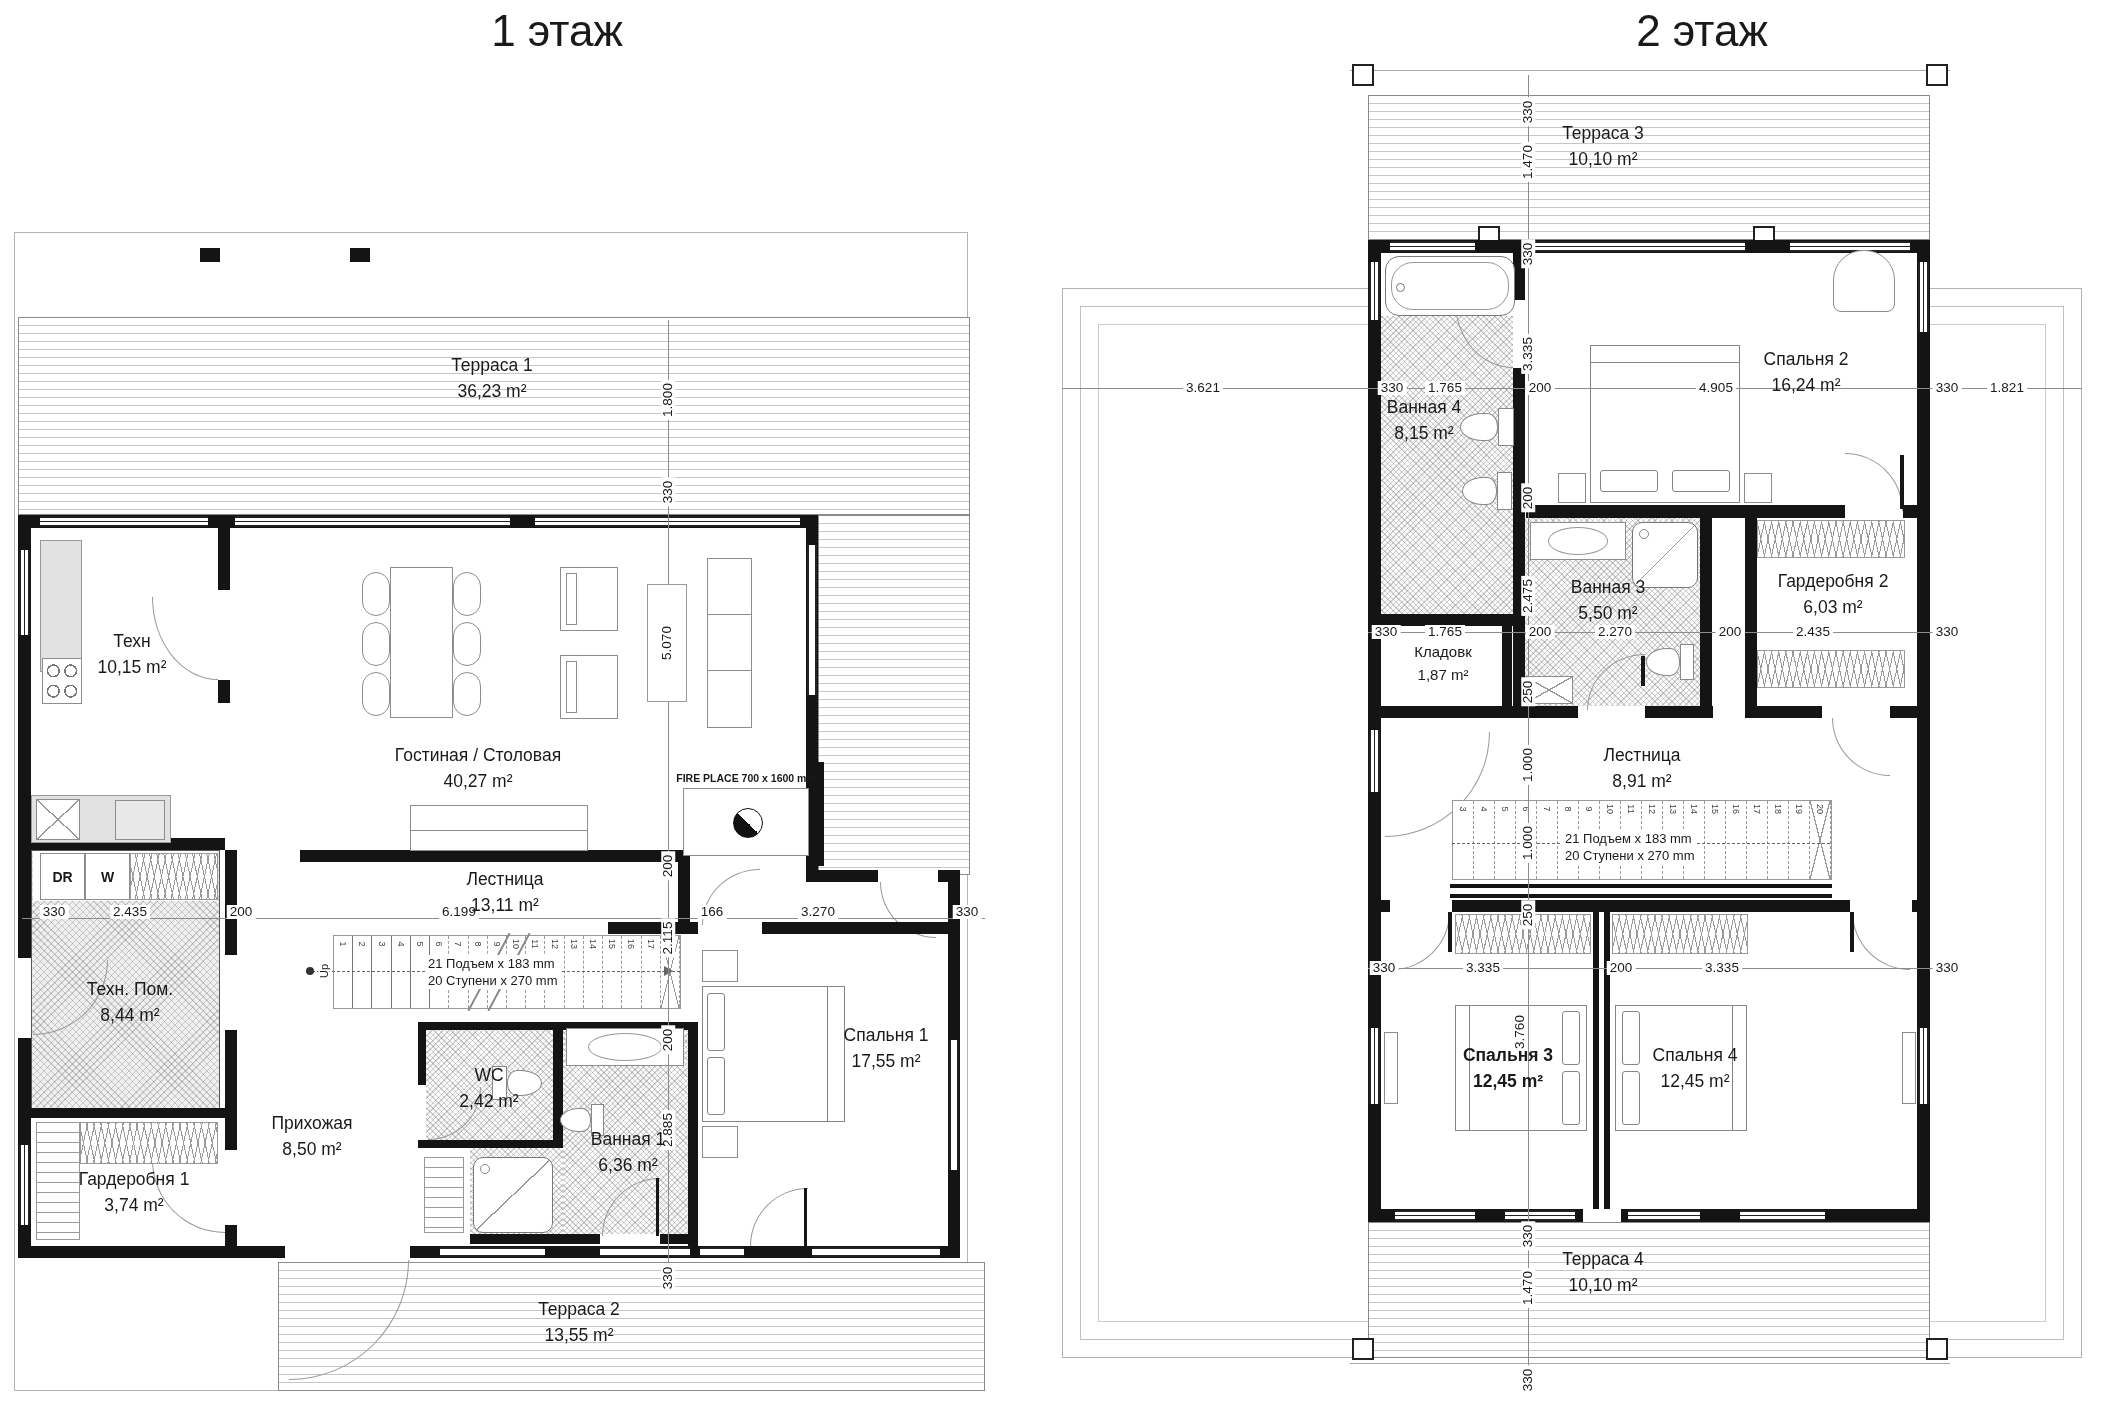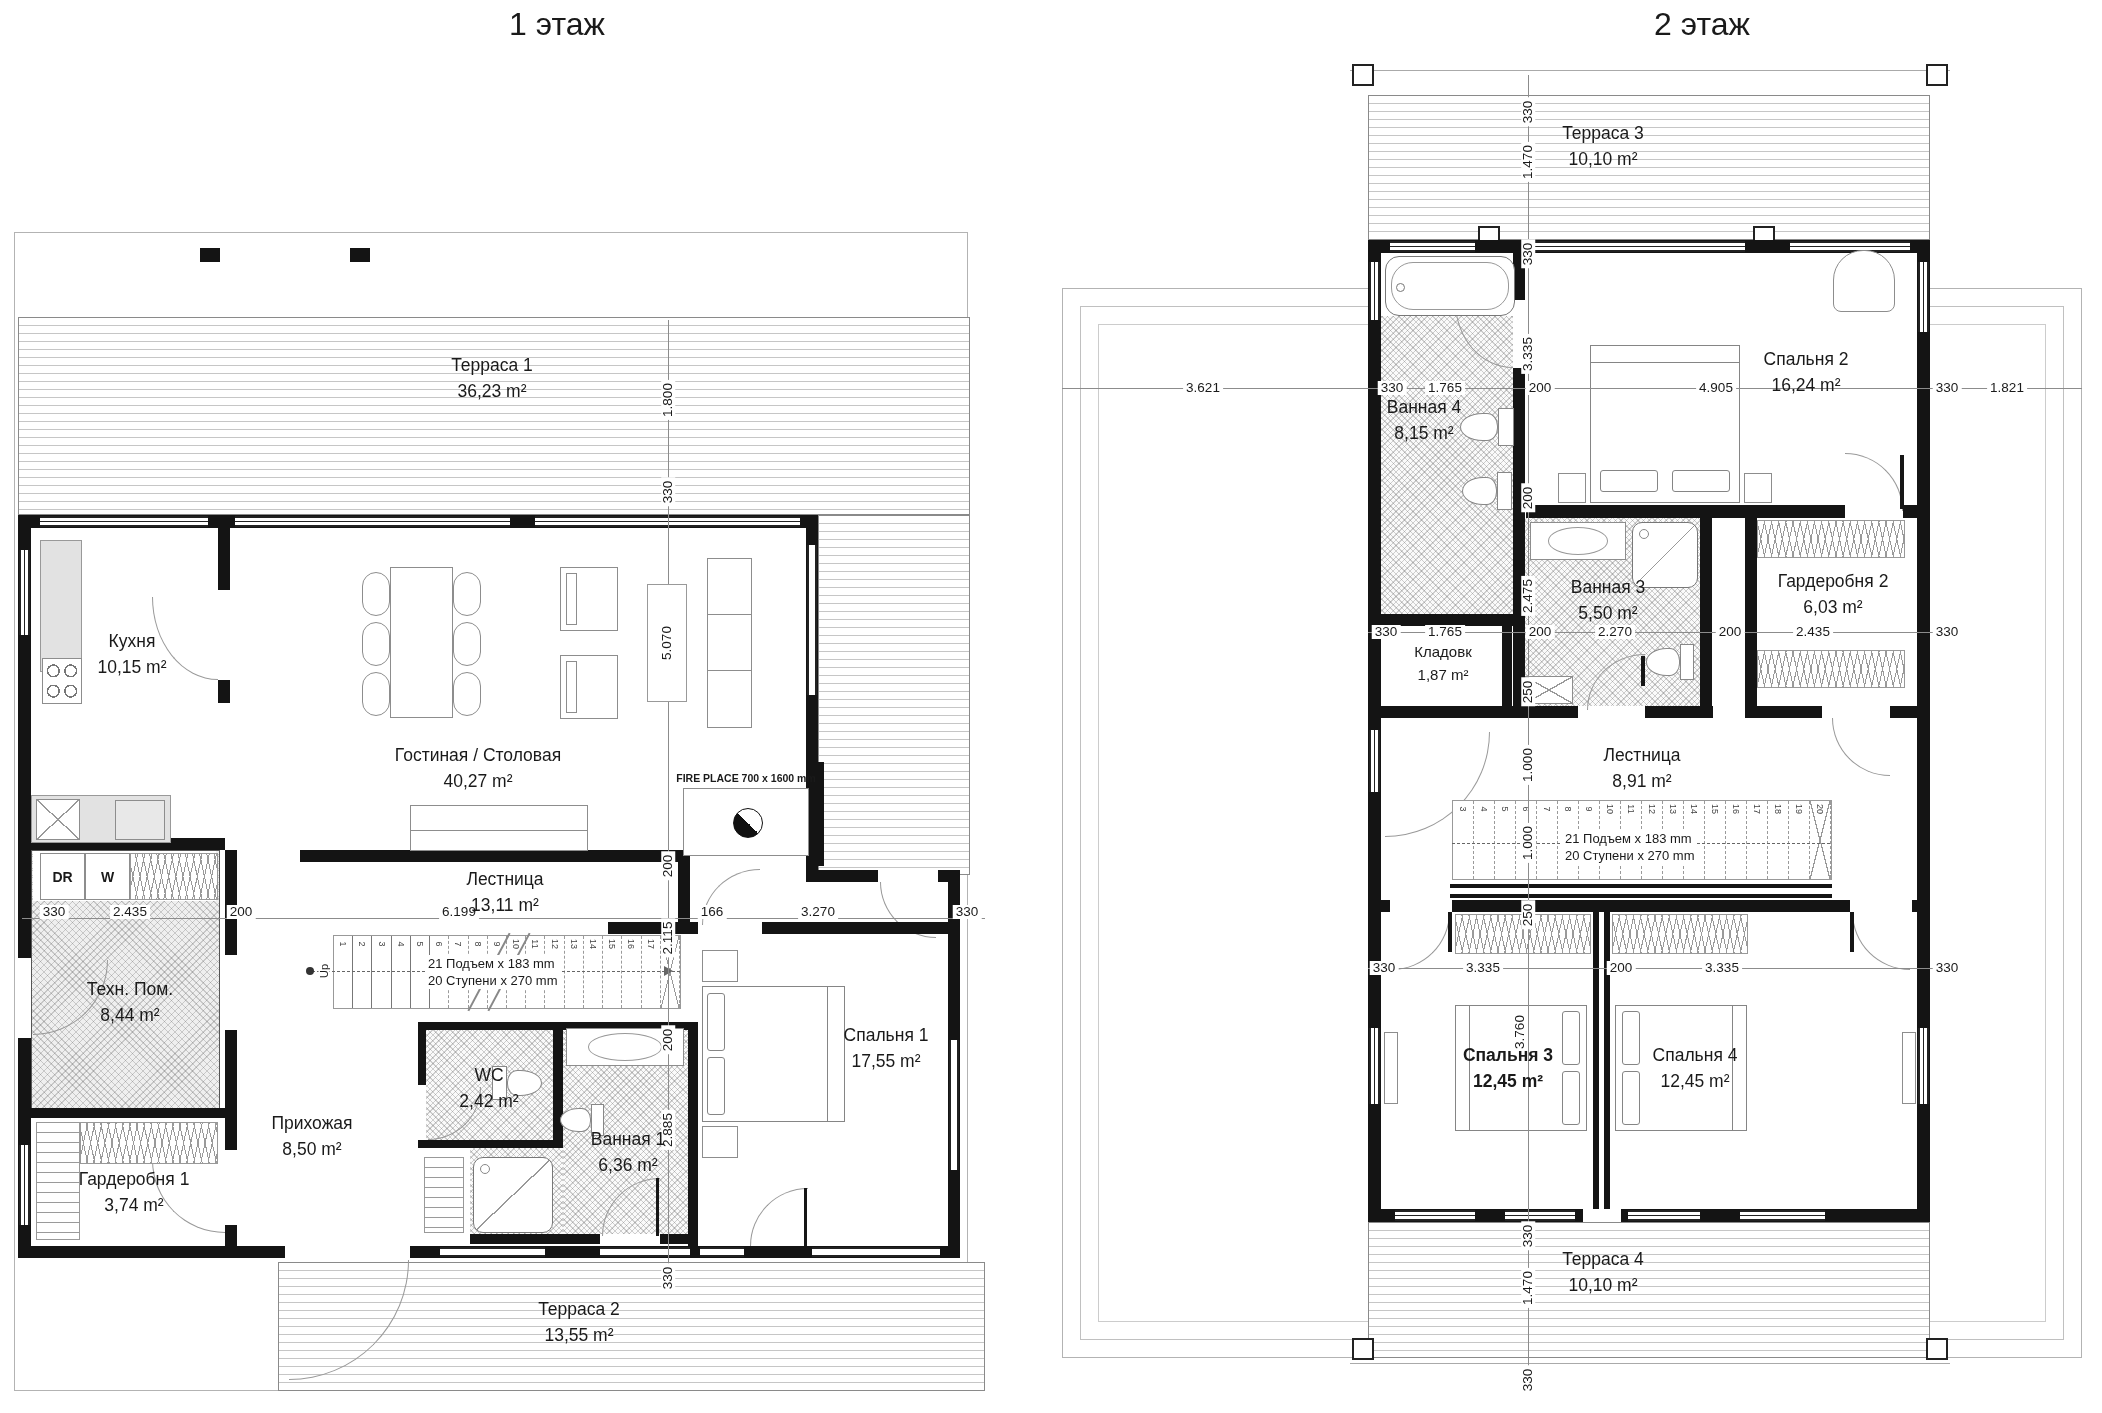--- a/index.html
+++ b/index.html
@@ -53,21 +53,21 @@
   .atr{border-top:1.2px solid #999;border-right:1.2px solid #999;border-top-right-radius:100% 100%;}
   .abl{border-bottom:1.2px solid #999;border-left:1.2px solid #999;border-bottom-left-radius:100% 100%;}
   .abr{border-bottom:1.2px solid #999;border-right:1.2px solid #999;border-bottom-right-radius:100% 100%;}
   .leaf{position:absolute;background:#161616;}
   
   .rl{position:absolute;transform:translateX(-50%);text-align:center;white-space:nowrap;font-size:17.5px;line-height:26px;}
   .dm{position:absolute;transform:translateX(-50%);white-space:nowrap;font-size:13.5px;line-height:1;background:#fff;padding:0 3px;text-align:center;}
   .dmr{position:absolute;transform:translate(-50%,-50%) rotate(-90deg);white-space:nowrap;font-size:13.5px;line-height:1;background:#fff;padding:0 3px;}
   .note{position:absolute;font-size:13px;line-height:17px;background:#fff;padding:0 3px;white-space:nowrap;}
   .fpl{position:absolute;transform:translateX(-50%);font-size:10.5px;font-weight:bold;white-space:nowrap;}
-  .title{position:absolute;transform:translateX(-50%);font-size:32px;white-space:nowrap;}
+  .title{position:absolute;transform:translateX(-50%);font-size:44px;white-space:nowrap;}
   
   .lh{position:absolute;height:0;border-top:1px solid #8c8c8c;}
   .lv{position:absolute;width:0;border-left:1px solid #8c8c8c;}
   .rf{position:absolute;box-sizing:border-box;border:1px solid #b3b3b3;}
   .post{position:absolute;box-sizing:border-box;background:#fff;border:2.5px solid #222;}
   .postb{position:absolute;background:#141414;}
   
   .srun{position:absolute;display:flex;box-sizing:border-box;border:1px solid #999;background:#fff;}
   .tread{flex:1;border-right:1px dashed #9a9a9a;position:relative;}
   .tread.tsolid{border-right:1px solid #777;}
@@ -287,21 +287,21 @@
 <div class="dm" style="left:459px;top:905px;">6.199</div>
 <div class="dm" style="left:712px;top:905px;">166</div>
 <div class="dm" style="left:818px;top:905px;">3.270</div>
 <div class="dm" style="left:967px;top:905px;">330</div>
 
 <div class="rl" style="left:492px;top:352px;">
     <div>Терраса 1</div>
     <div>36,23 m²</div>
   </div>
 <div class="rl" style="left:132px;top:628px;">
-    <div>Кухня</div>
+    <div>Техн</div>
     <div>10,15 m²</div>
   </div>
 <div class="rl" style="left:478px;top:742px;">
     <div>Гостиная / Столовая</div>
     <div>40,27 m²</div>
   </div>
 <div class="rl" style="left:505px;top:866px;">
     <div>Лестница</div>
     <div>13,11 m²</div>
   </div>

